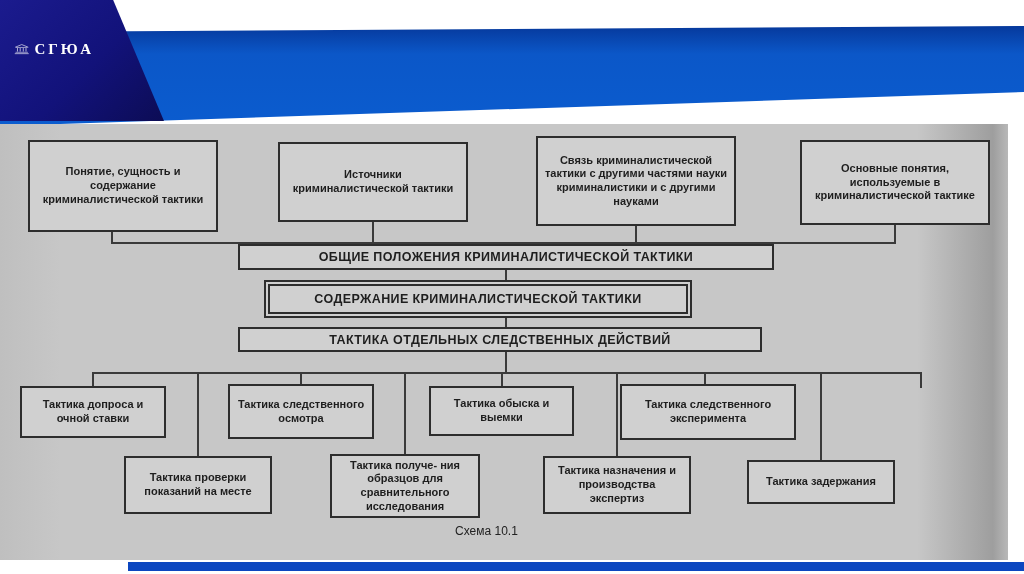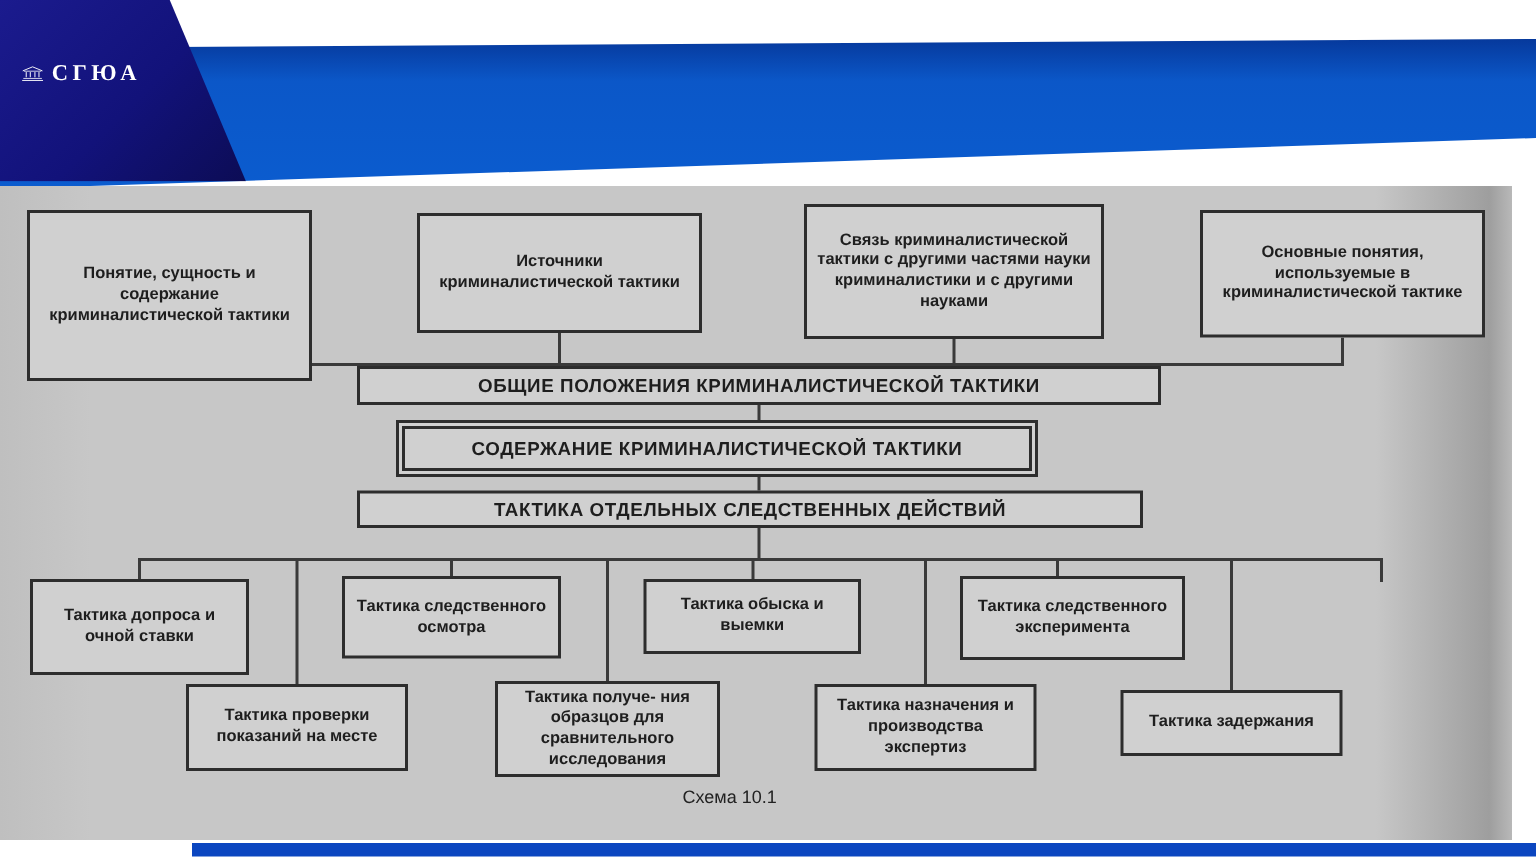--- a/index.html
+++ b/index.html
@@ -92,33 +92,33 @@
     <div class="vline" style="left:300px;top:248px;height:16px"></div>
     <div class="vline" style="left:501px;top:248px;height:16px"></div>
     <div class="vline" style="left:704px;top:248px;height:16px"></div>
     <div class="vline" style="left:920px;top:248px;height:16px"></div>
 
     <div class="vline" style="left:197px;top:248px;height:86px"></div>
     <div class="vline" style="left:404px;top:248px;height:84px"></div>
     <div class="vline" style="left:616px;top:248px;height:86px"></div>
     <div class="vline" style="left:820px;top:248px;height:90px"></div>
 
-    <div class="box" style="left:18px;top:16px;width:190px;height:114px">Понятие, сущность и содержание криминалистической тактики</div>
+    <div class="box" style="left:28px;top:16px;width:190px;height:92px">Понятие, сущность и содержание криминалистической тактики</div>
     <div class="box" style="left:278px;top:18px;width:190px;height:80px">Источники криминалистической тактики</div>
     <div class="box" style="left:536px;top:12px;width:200px;height:90px">Связь криминалистической тактики с другими частями науки криминалистики и с другими науками</div>
     <div class="box" style="left:800px;top:16px;width:190px;height:85px">Основные понятия, используемые в криминалистической тактике</div>
 
     <div class="bar" style="left:238px;top:120px;width:536px;height:26px">ОБЩИЕ ПОЛОЖЕНИЯ КРИМИНАЛИСТИЧЕСКОЙ ТАКТИКИ</div>
     <div class="bar double" style="left:268px;top:160px;width:420px;height:30px">СОДЕРЖАНИЕ КРИМИНАЛИСТИЧЕСКОЙ ТАКТИКИ</div>
     <div class="bar" style="left:238px;top:203px;width:524px;height:25px">ТАКТИКА ОТДЕЛЬНЫХ СЛЕДСТВЕННЫХ ДЕЙСТВИЙ</div>
 
-    <div class="box" style="left:20px;top:262px;width:146px;height:64px">Тактика допроса и очной ставки</div>
+    <div class="box" style="left:20px;top:262px;width:146px;height:52px">Тактика допроса и очной ставки</div>
     <div class="box" style="left:228px;top:260px;width:146px;height:55px">Тактика следственного осмотра</div>
     <div class="box" style="left:429px;top:262px;width:145px;height:50px">Тактика обыска и выемки</div>
-    <div class="box" style="left:640px;top:260px;width:150px;height:56px">Тактика следственного эксперимента</div>
+    <div class="box" style="left:620px;top:260px;width:176px;height:56px">Тактика следственного эксперимента</div>
 
     <div class="box" style="left:124px;top:332px;width:148px;height:58px">Тактика проверки показаний на месте</div>
     <div class="box" style="left:330px;top:330px;width:150px;height:64px">Тактика получе- ния образцов для сравнительного исследования</div>
     <div class="box" style="left:543px;top:332px;width:148px;height:58px">Тактика назначения и производства экспертиз</div>
     <div class="box" style="left:747px;top:336px;width:148px;height:44px">Тактика задержания</div>
 
     <div class="caption">Схема 10.1</div>
   </div>
 
   <div class="footer-bar"></div>

